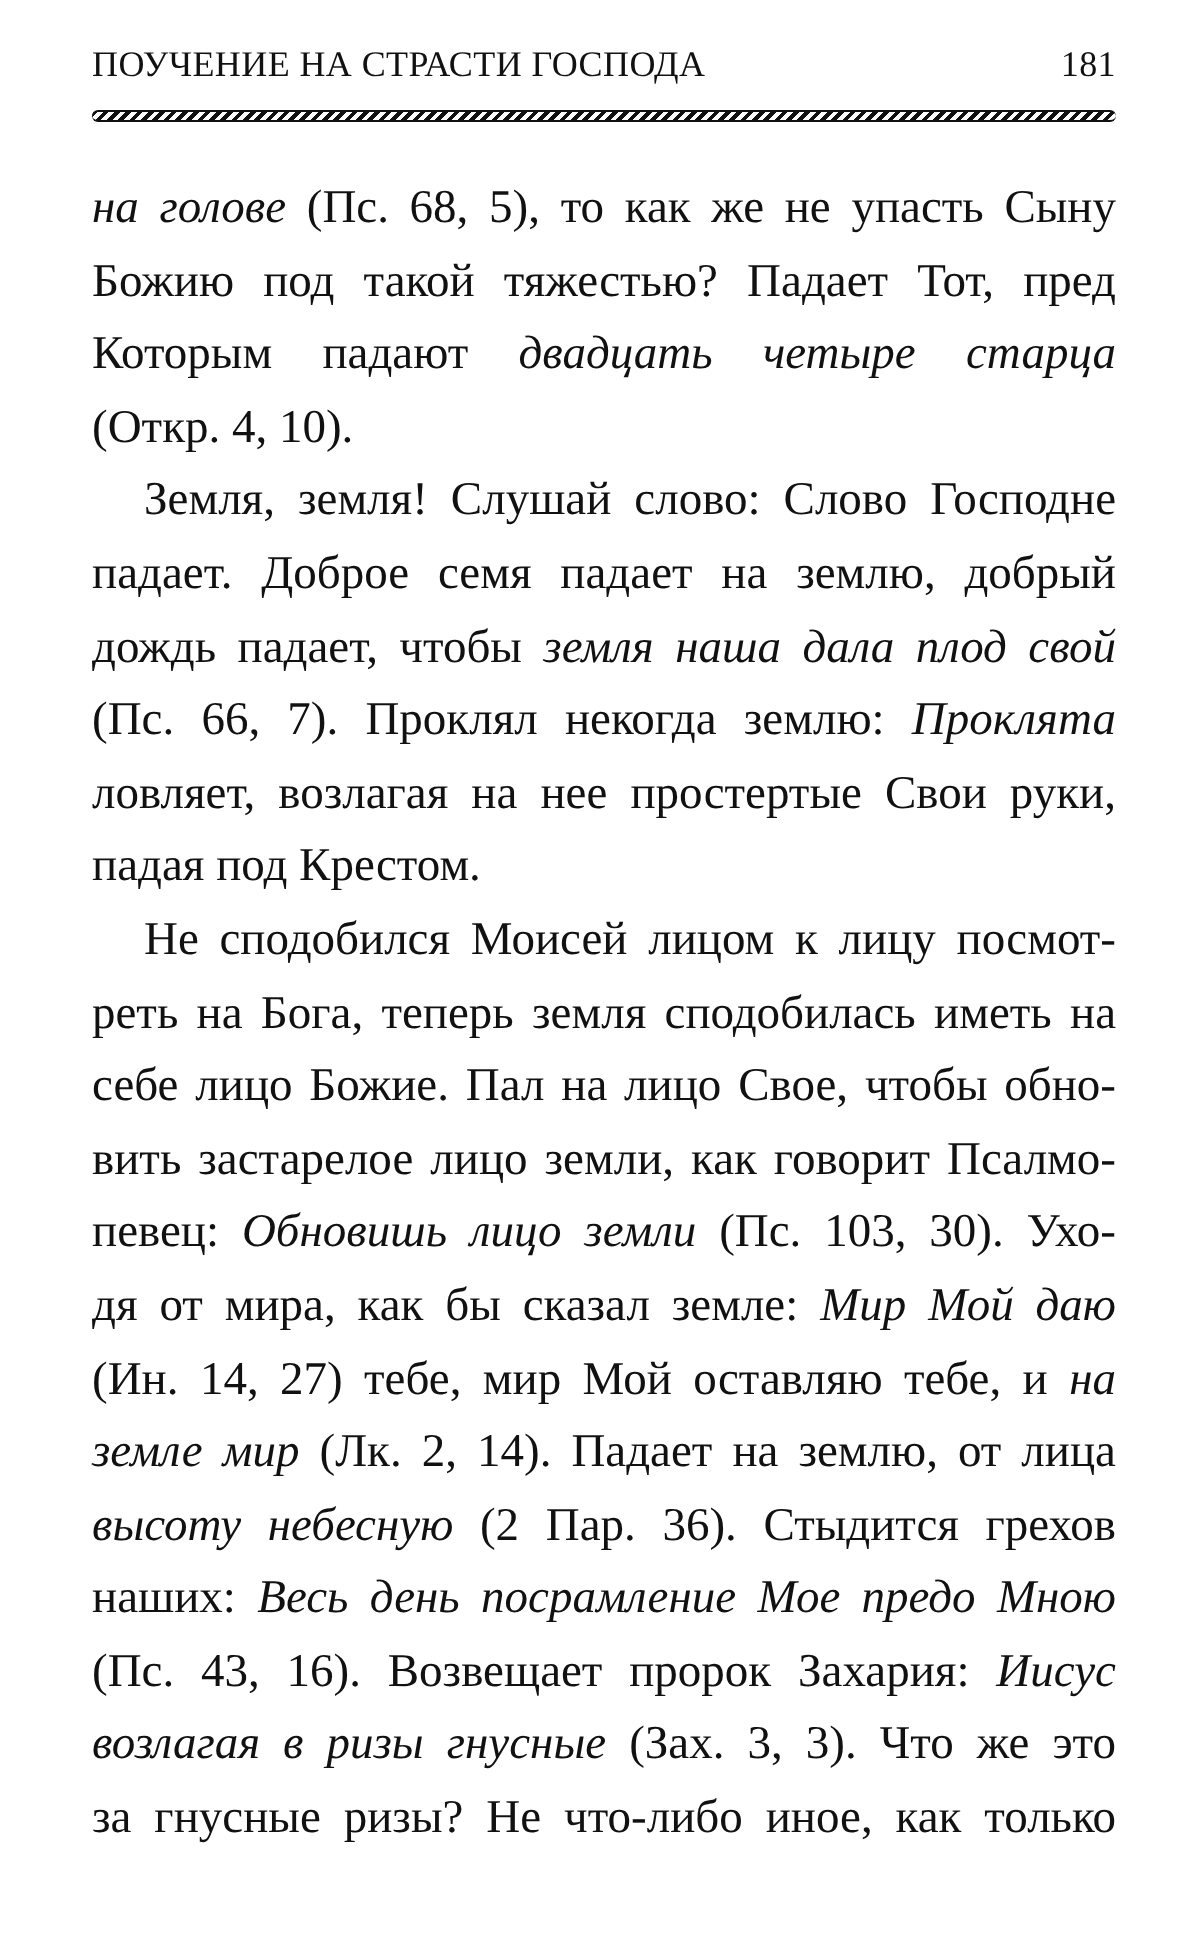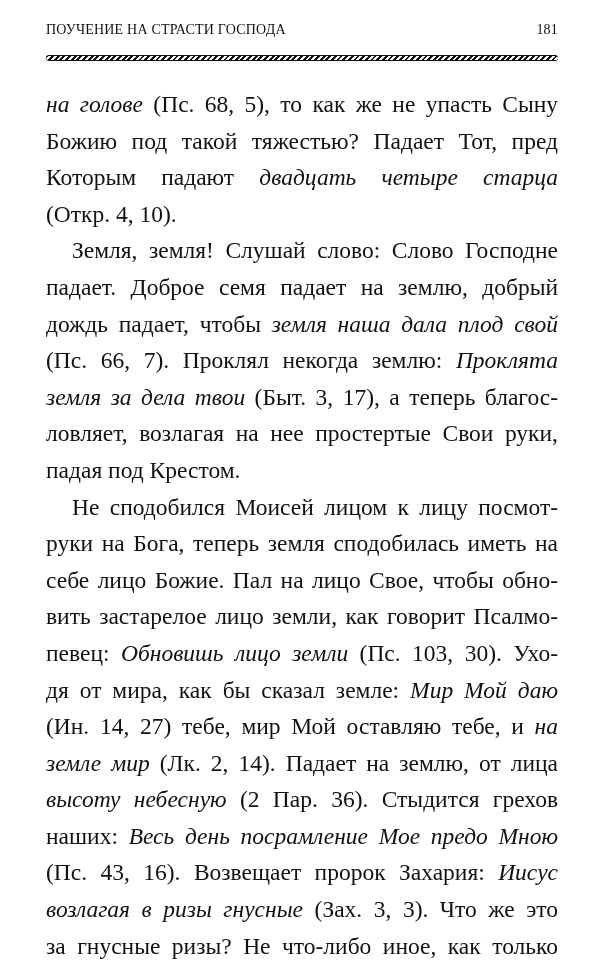--- a/index.html
+++ b/index.html
@@ -1,19 +1,19 @@
 <!DOCTYPE html>
 <html><head>
 <meta charset="utf-8">
 <style>
   html, body { margin: 0; padding: 0; background: #ffffff; }
   body { width: 600px; height: 971px; position: relative; overflow: hidden; color: #111; }
   .page { position: absolute; left: 46px; top: 0; width: 512px; }
   .header { position: absolute; top: 22px; left: 0; width: 512px; height: 30px;
-    font-family: "Liberation Serif", serif; font-size: 14px; letter-spacing: 0.2px; }
+    font-family: "Liberation Serif", serif; font-size: 18px; letter-spacing: 0.2px; }
   .header .title { position: absolute; left: 0; top: 0; }
   .header .pnum { position: absolute; right: 0; top: 0; }
   .rule { position: absolute; top: 55px; left: 0; width: 512px; height: 6px;
     background: repeating-linear-gradient(135deg, #111 0 2px, #fff 2px 4px);
     border-top: 1.2px solid #111; border-bottom: 1.2px solid #111; border-radius: 3px; box-sizing: border-box; }
   .text { position: absolute; top: 86px; left: 0; width: 512px;
     font-family: "Liberation Serif", serif; font-size: 23.5px; line-height: 36.6px; }
   .line { display: block; height: 36.6px; white-space: nowrap; text-align: justify; text-align-last: justify; }
   .line.last { text-align-last: left; }
   .line.indent { padding-left: 26px; }
@@ -30,25 +30,24 @@
   <div class="rule"></div>
   <div class="text" id="body-text">
       <span class="line"><i>на голове</i><span> (Пс. 68, 5), то как же не упасть Сыну</span></span>
       <span class="line"><span>Божию под такой тяжестью? Падает Тот, пред</span></span>
       <span class="line"><span>Которым падают </span><i>двадцать четыре старца</i></span>
       <span class="line last"><span>(Откр. 4, 10).</span></span>
       <span class="line indent"><span>Земля, земля! Слушай слово: Слово Господне</span></span>
       <span class="line"><span>падает. Доброе семя падает на землю, добрый</span></span>
       <span class="line"><span>дождь падает, чтобы </span><i>земля наша дала плод свой</i></span>
       <span class="line"><span>(Пс. 66, 7). Проклял некогда землю: </span><i>Проклята</i></span>
-      <span class="line"><i>земля за дела твои</i><span> (Быт. 3, 17), а теперь благос-</span></span>
       <span class="line"><span>ловляет, возлагая на нее простертые Свои руки,</span></span>
       <span class="line last"><span>падая под Крестом.</span></span>
       <span class="line indent"><span>Не сподобился Моисей лицом к лицу посмот-</span></span>
-      <span class="line"><span>руки на Бога, теперь земля сподобилась иметь на</span></span>
+      <span class="line"><span>реть на Бога, теперь земля сподобилась иметь на</span></span>
       <span class="line"><span>себе лицо Божие. Пал на лицо Свое, чтобы обно-</span></span>
       <span class="line"><span>вить застарелое лицо земли, как говорит Псалмо-</span></span>
       <span class="line"><span>певец: </span><i>Обновишь лицо земли</i><span> (Пс. 103, 30). Ухо-</span></span>
       <span class="line"><span>дя от мира, как бы сказал земле: </span><i>Мир Мой даю</i></span>
       <span class="line"><span>(Ин. 14, 27) тебе, мир Мой оставляю тебе, и </span><i>на</i></span>
       <span class="line"><i>земле мир</i><span> (Лк. 2, 14). Падает на землю, от лица</span></span>
       <span class="line"><i>высоту небесную</i><span> (2 Пар. 36). Стыдится грехов</span></span>
       <span class="line"><span>наших: </span><i>Весь день посрамление Мое предо Мною</i></span>
       <span class="line"><span>(Пс. 43, 16). Возвещает пророк Захария: </span><i>Иисус</i></span>
       <span class="line"><i>возлагая в ризы гнусные</i><span> (Зах. 3, 3). Что же это</span></span>

